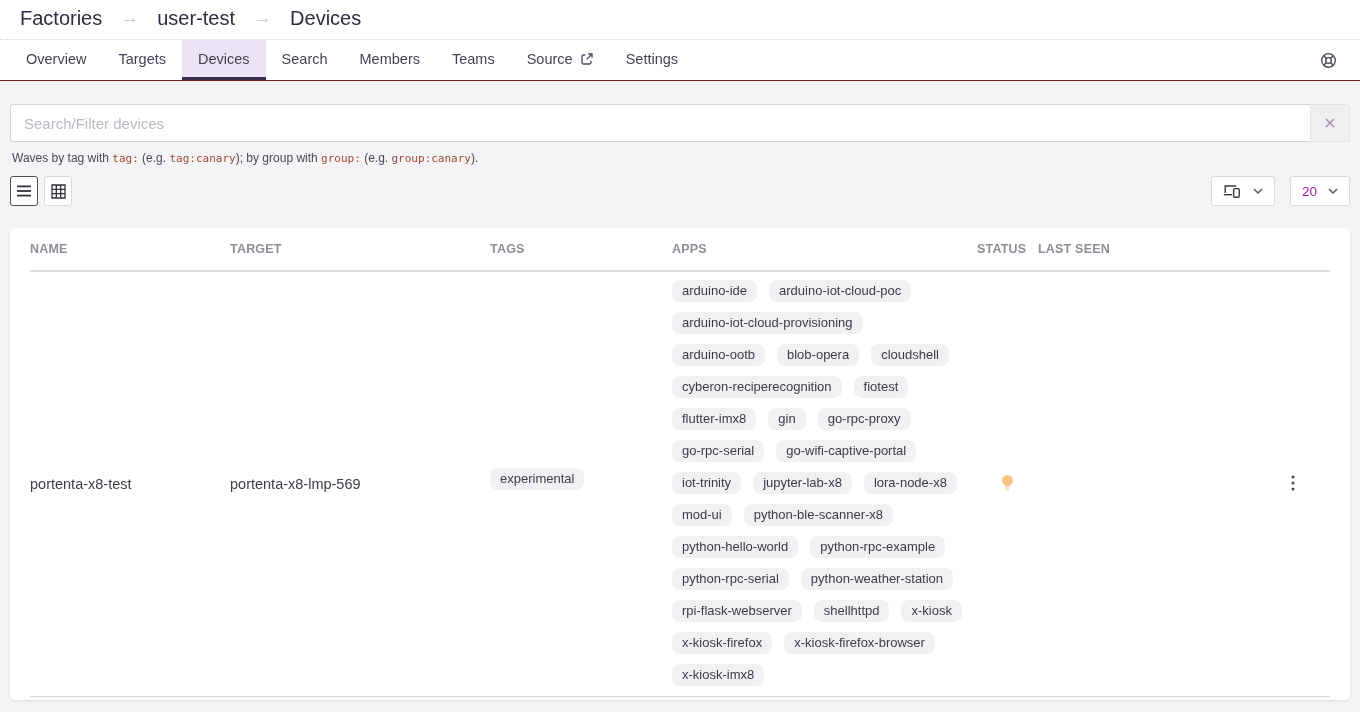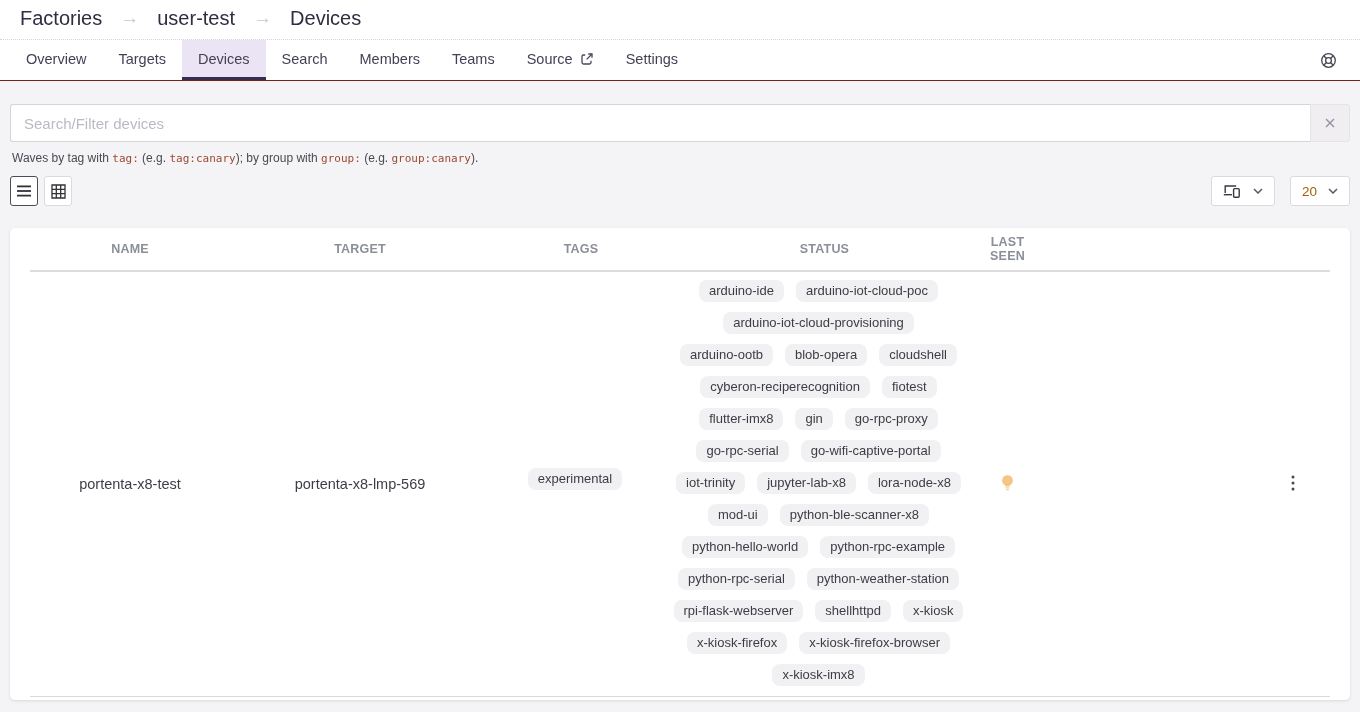--- a/index.html
+++ b/index.html
@@ -36,24 +36,24 @@
   .clear-btn { width: 40px; height: 38px; background: #f0eef1; border: 1px solid #e5e2e8; border-radius: 0 3px 3px 0; display: flex; align-items: center; justify-content: center; cursor: pointer; }
 
   .hint { margin: 9px 0 0 2px; font-size: 12px; color: #4b4952; }
   .hint code { font-family: "DejaVu Sans Mono", monospace; font-size: 11px; color: #9c4a34; }
 
   .toolbar { display: flex; align-items: center; margin-top: 11px; }
   .btn-group { display: flex; gap: 6px; }
   .toggle-btn { width: 28px; height: 30px; background: #fff; border: 1px solid #dcdae0; border-radius: 3px; display: flex; align-items: center; justify-content: center; cursor: pointer; padding: 0; }
   .toggle-btn.active { border-color: #4e4a56; }
   .toolbar-right { margin-left: auto; display: flex; gap: 15px; }
-  .dropdown-btn { height: 30px; background: #fff; border: 1px solid #dcdae0; border-radius: 3px; display: flex; align-items: center; gap: 11px; padding: 0 11px; font-size: 13.5px; color: #a16207; cursor: pointer; }
-
-  
-  .card { background: #fff; border-radius: 5px; margin-top: 22px; height: 472px; padding: 0 20px; box-shadow: 0 1px 3px rgba(40,35,60,.12); overflow: hidden; text-align: center; }
+  .dropdown-btn { height: 30px; background: #fff; border: 1px solid #dcdae0; border-radius: 3px; display: flex; align-items: center; gap: 11px; padding: 0 11px; font-size: 13.5px; color: #a21caf; cursor: pointer; }
+
+  
+  .card { background: #fff; border-radius: 5px; margin-top: 22px; height: 472px; padding: 0 20px; box-shadow: 0 1px 3px rgba(40,35,60,.12); overflow: hidden; }
   .thead, .trow { display: grid; grid-template-columns: 200px 260px 182px 305px 61px 1fr 30px; }
   .thead { height: 44px; align-items: center; border-bottom: 2px solid #dcdcdf; color: #8a8f98; font-size: 12.5px; font-weight: bold; letter-spacing: .2px; }
   .trow { align-items: center; border-bottom: 1px solid #d9d8dc; font-size: 14.5px; color: #3f3c46; }
   .cell-apps { align-self: start; padding-top: 8px; width: 305px; }
   .chip { display: inline-block; background: #f1f0f2; color: #3e3c44; font-size: 13px; line-height: 14px; padding: 4px 10px; border-radius: 8px; margin: 0 12px 10px 0; white-space: nowrap; }
   .cell-status { text-align: center; }
   .kebab-btn { justify-self: end; background: none; border: none; padding: 3px 5px; cursor: pointer; }
   .icon { display: inline-flex; align-items: center; }
 </style>
 </head>
@@ -174,20 +174,21 @@
         </span>
       </button>
     </div>
   </div>
 
   <div class="card">
     <div class="thead">
       <div>NAME</div>
       <div>TARGET</div>
       <div>TAGS</div>
+      <div>APPS</div>
       <div>STATUS</div>
       <div>LAST SEEN</div>
       <div></div>
     </div>
 
     <div class="trow">
       <div>portenta-x8-test</div>
       <div>portenta-x8-lmp-569</div>
       <div><span class="chip">experimental</span></div>
       <div class="cell-apps"><span class="chip">arduino-ide</span><span class="chip">arduino-iot-cloud-poc</span><span class="chip">arduino-iot-cloud-provisioning</span><span class="chip">arduino-ootb</span><span class="chip">blob-opera</span><span class="chip">cloudshell</span><span class="chip">cyberon-reciperecognition</span><span class="chip">fiotest</span><span class="chip">flutter-imx8</span><span class="chip">gin</span><span class="chip">go-rpc-proxy</span><span class="chip">go-rpc-serial</span><span class="chip">go-wifi-captive-portal</span><span class="chip">iot-trinity</span><span class="chip">jupyter-lab-x8</span><span class="chip">lora-node-x8</span><span class="chip">mod-ui</span><span class="chip">python-ble-scanner-x8</span><span class="chip">python-hello-world</span><span class="chip">python-rpc-example</span><span class="chip">python-rpc-serial</span><span class="chip">python-weather-station</span><span class="chip">rpi-flask-webserver</span><span class="chip">shellhttpd</span><span class="chip">x-kiosk</span><span class="chip">x-kiosk-firefox</span><span class="chip">x-kiosk-firefox-browser</span><span class="chip">x-kiosk-imx8</span></div>

